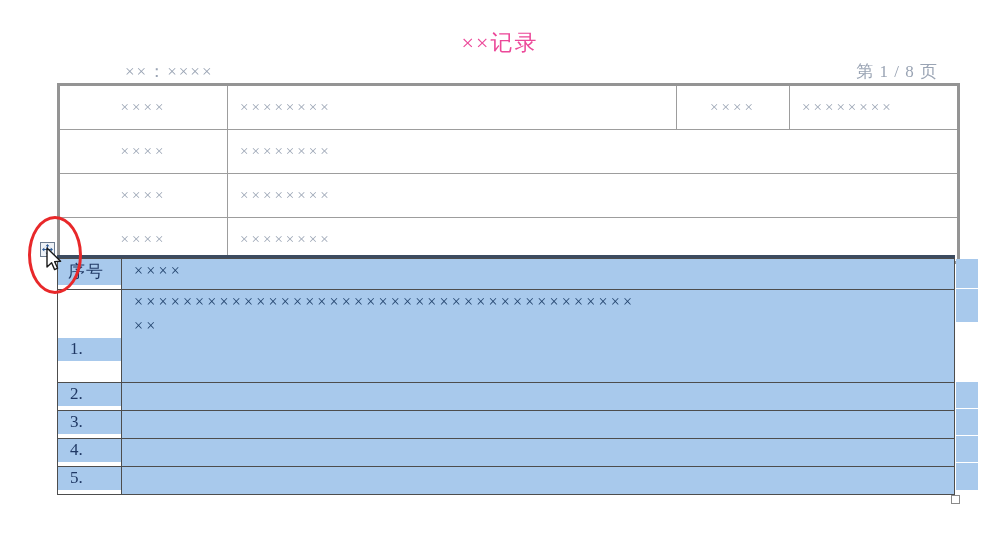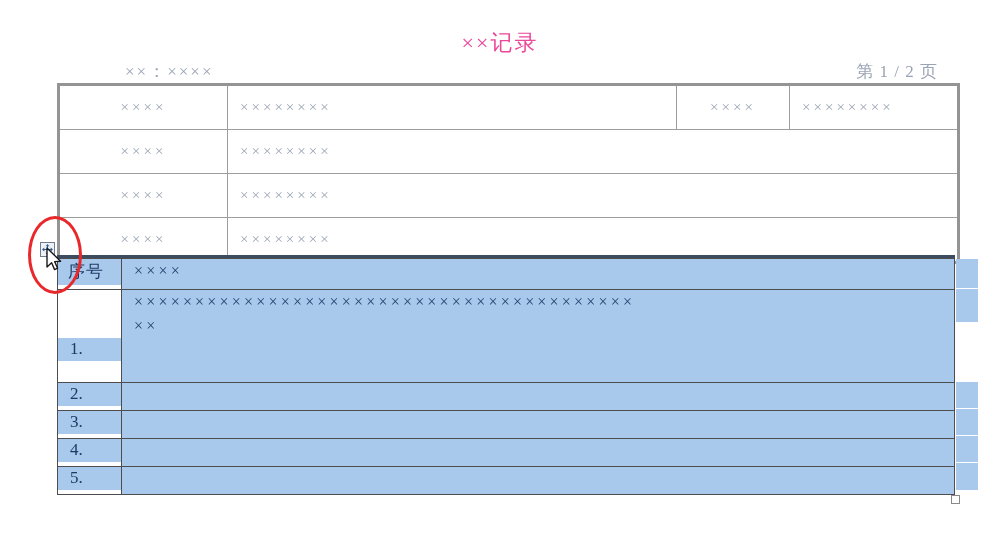--- a/index.html
+++ b/index.html
@@ -172,21 +172,21 @@
   }
 </style>
 </head>
 <body>
 
 <div id="page">
 
   <div class="doc-title">××记录</div>
 
   <div class="subhead-left">××：××××</div>
-  <div class="subhead-right">第 1 / 2 页</div>
+  <div class="subhead-right">第 1 / 8 页</div>
 
   <table class="info-table">
     <tbody>
         <tr>
       <td class="lbl" style="width:155px">××××</td>
       <td class="val" style="width:430px">××××××××</td>
       <td class="lbl" style="width:100px">××××</td>
       <td class="val">××××××××</td>
     </tr>
     <tr>

